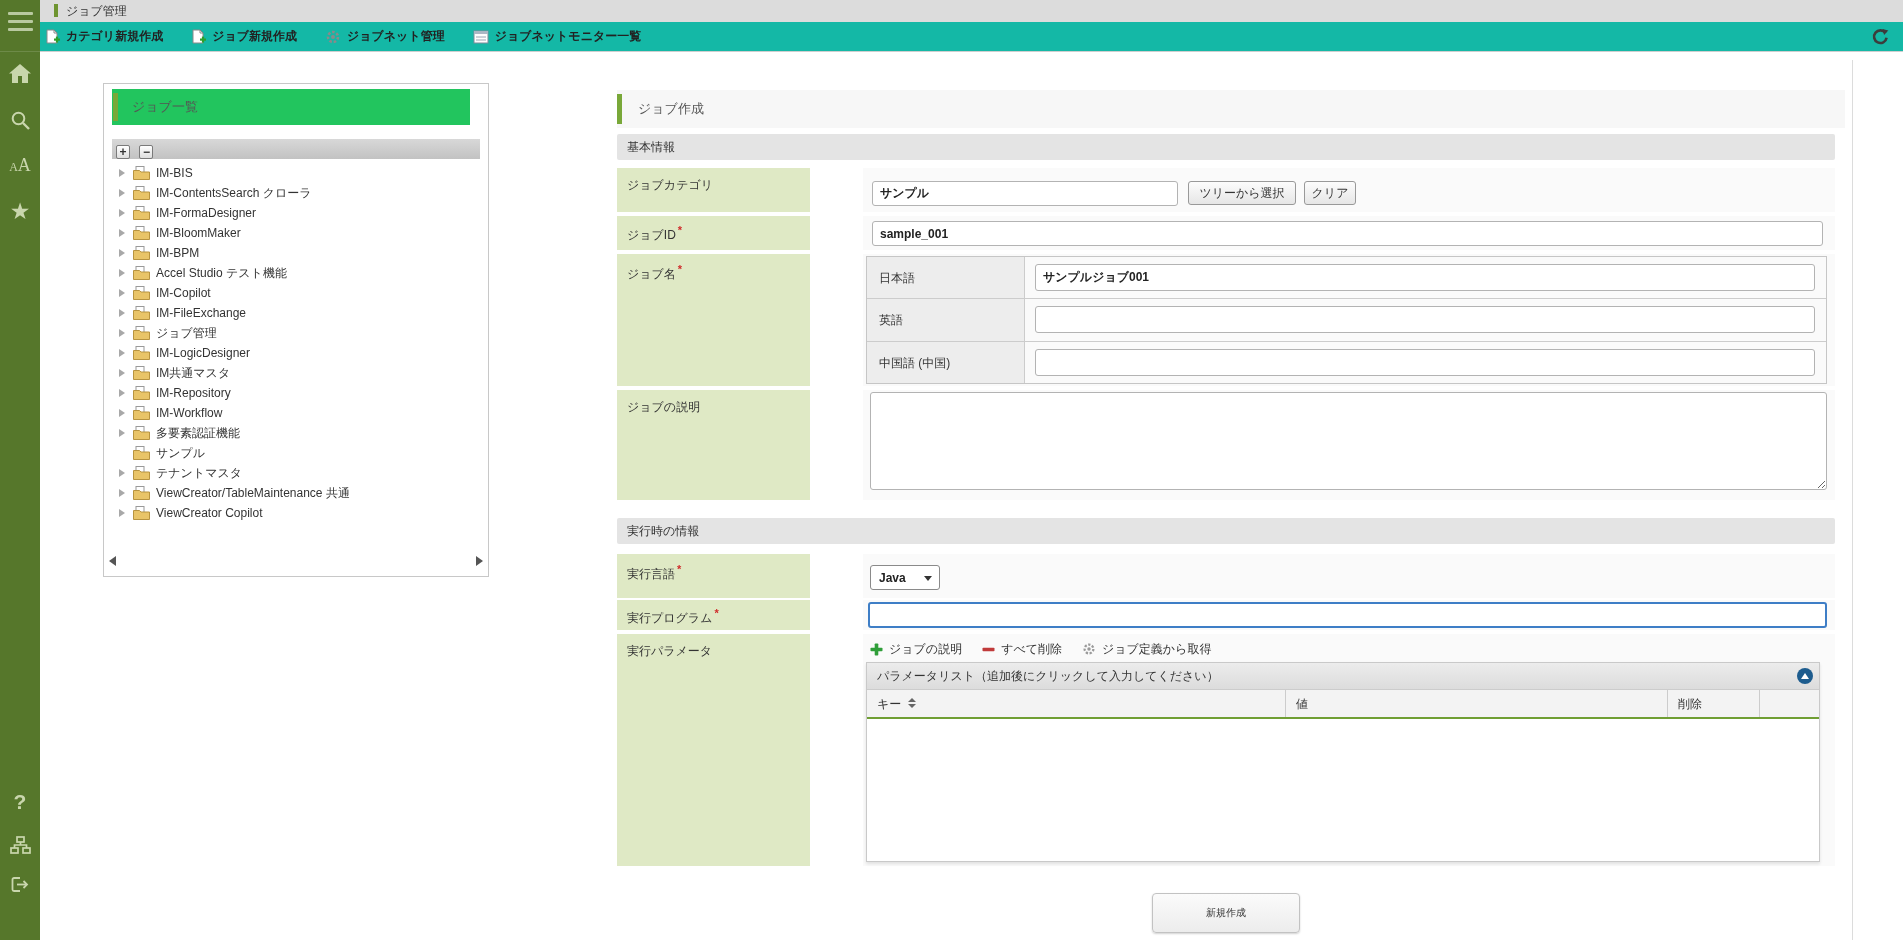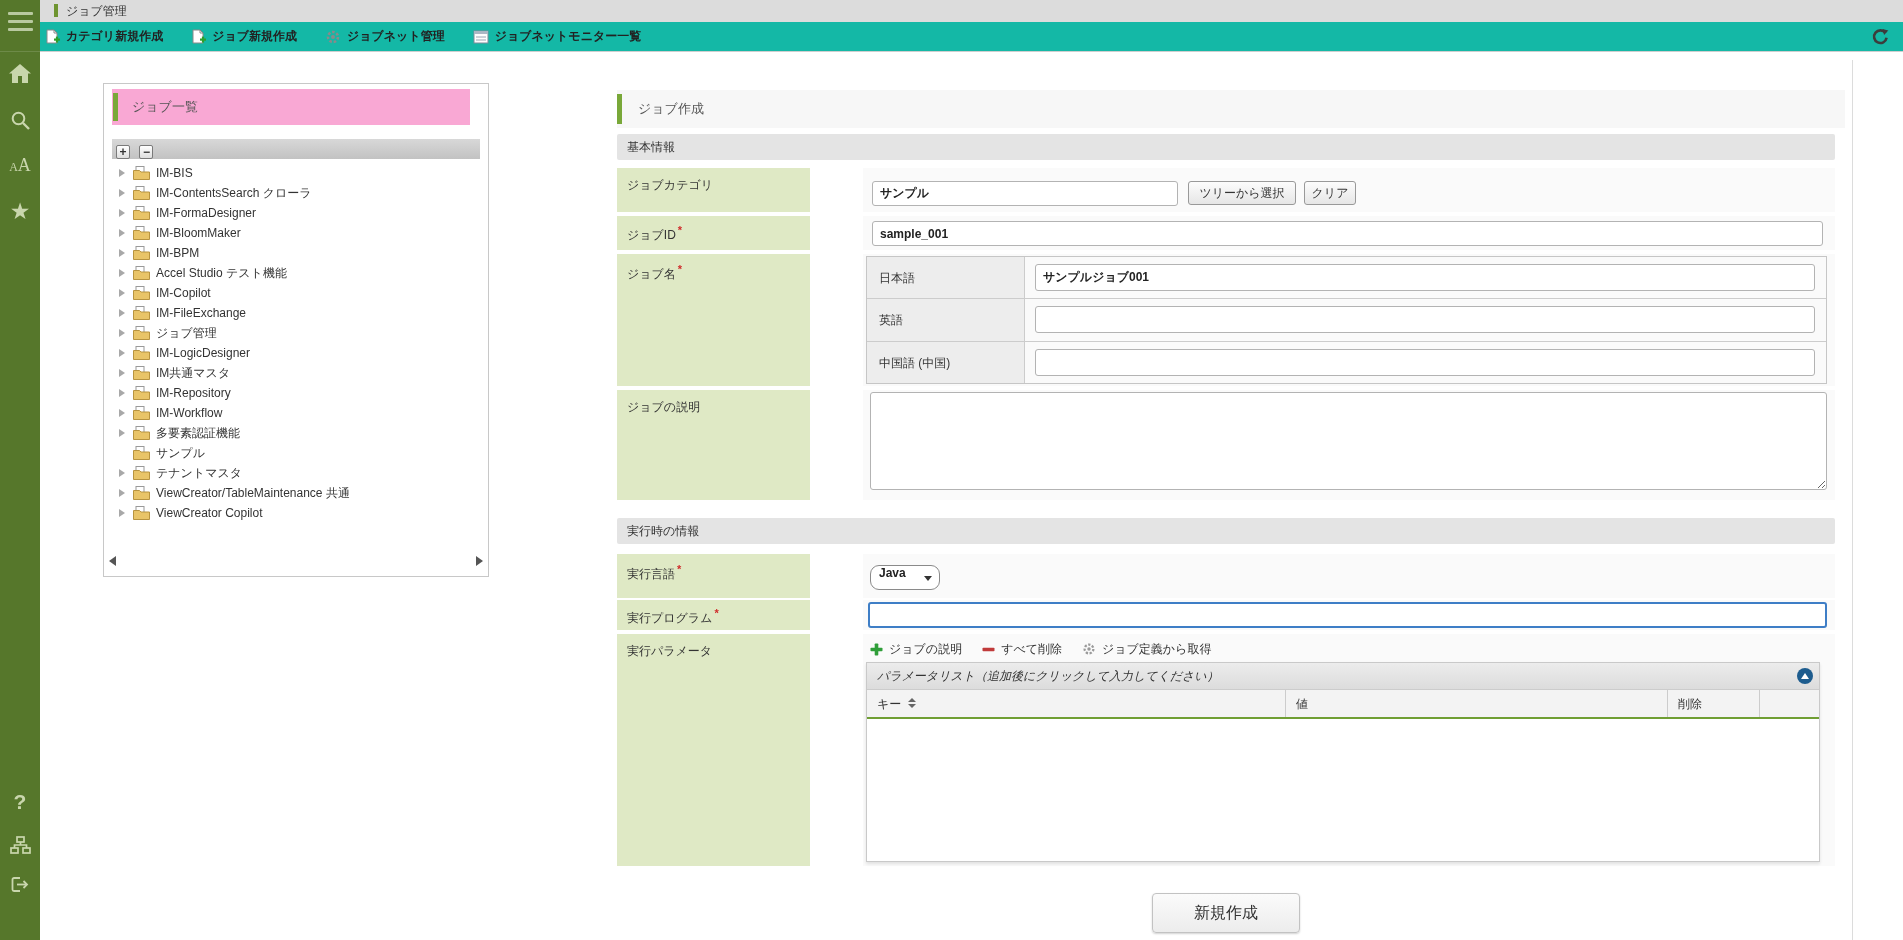--- a/index.html
+++ b/index.html
@@ -23,21 +23,21 @@
   .tb-accent{position:absolute;left:14px;top:4px;width:4px;height:13px;background:#6e9430;}
   .tb-title{position:absolute;left:26px;top:0;line-height:22px;font-size:12px;color:#333;}
   #topnav{left:40px;top:22px;width:1863px;height:30px;background:#14b8a6;border-bottom:1px solid #cfcfcf;
           display:flex;align-items:center;padding-left:5px;box-sizing:border-box;}
   .nav-item{display:flex;align-items:center;margin-right:28px;font-size:12px;font-weight:bold;color:#222;cursor:pointer;}
   .nav-item .nicon{margin-right:6px;display:inline-flex;}
   .nav-refresh{position:absolute;right:14px;top:6px;cursor:pointer;}
 
   
   #tree-panel{left:103px;top:83px;width:386px;height:494px;background:#fff;border:1px solid #c8c8c8;box-sizing:border-box;}
-  .tp-title{position:absolute;left:8px;top:5px;right:18px;height:36px;background:#f9a8d4;}
+  .tp-title{position:absolute;left:8px;top:5px;right:18px;height:36px;background:#22c55e;}
   .tp-accent{position:absolute;left:1px;top:4px;width:5px;height:28px;background:#79a839;}
   .tp-title-text{position:absolute;left:20px;top:0;line-height:36px;font-size:13px;color:#555;}
   .tp-toolbar{position:absolute;left:8px;top:55px;right:8px;height:20px;background:linear-gradient(#d8d8d8,#c2c2c2);padding:3px 0 0 4px;box-sizing:border-box;}
   .tp-btn{display:inline-block;width:14px;height:14px;background:linear-gradient(#ffffff,#dddddd);border:1px solid #7a7a7a;border-radius:2px;
           font-size:12px;line-height:12px;font-weight:bold;text-align:center;margin-right:5px;color:#333;cursor:pointer;box-sizing:border-box;}
   .tp-tree{position:absolute;left:8px;top:79px;right:8px;bottom:32px;overflow:hidden;}
   .tree-row{height:20px;display:flex;align-items:center;font-size:12px;color:#333;cursor:pointer;white-space:nowrap;}
   .tw-exp{width:0;height:0;border-left:6px solid #a8a8a8;border-top:4px solid transparent;border-bottom:4px solid transparent;
           margin-left:7px;margin-right:8px;flex:0 0 auto;}
   .tree-row.no-exp .tw-exp{visibility:hidden;}
@@ -62,51 +62,51 @@
 
   
   .subtable{left:866px;top:256px;width:961px;height:128px;border:1px solid #c6c6c6;box-sizing:border-box;background:#fafafa;display:flex;flex-direction:column;}
   .sub-row{flex:1;display:flex;border-bottom:1px solid #ccc;}
   .sub-row:last-child{border-bottom:none;}
   .sub-lbl{width:158px;background:#ededed;border-right:1px solid #ccc;font-size:12px;color:#333;padding:13px 0 0 12px;box-sizing:border-box;}
   .sub-val{flex:1;position:relative;background:#fafafa;}
   .sub-val input{position:absolute;left:10px;top:7px;width:780px;height:27px;}
 
   
-  .sel{left:870px;top:565px;width:70px;height:25px;border:1px solid #8a8a8a;border-radius:9px;background:#fff;
-       display:flex;font-size:12px;font-weight:bold;color:#222;padding-left:8px;box-sizing:border-box;cursor:pointer;}
+  .sel{left:870px;top:565px;width:70px;height:25px;border:1px solid #8a8a8a;border-radius:3px;background:#fff;
+       display:flex;align-items:center;font-size:12px;font-weight:bold;color:#222;padding-left:8px;box-sizing:border-box;cursor:pointer;}
   .sel-arrow{position:absolute;right:7px;top:10px;width:0;height:0;border-top:5px solid #333;border-left:4px solid transparent;border-right:4px solid transparent;}
 
   
   .ptools{left:870px;top:639px;height:20px;display:flex;align-items:center;}
   .plink{display:flex;align-items:center;margin-right:20px;font-size:12px;color:#333;cursor:pointer;}
   .plink .picon{margin-right:6px;display:inline-flex;}
 
   
   .plist{left:866px;top:662px;width:954px;height:200px;border:1px solid #c9c9c9;box-sizing:border-box;background:#fff;
          display:flex;flex-direction:column;box-shadow:0 2px 3px rgba(0,0,0,.1);}
   .pl-header{position:relative;height:26px;background:linear-gradient(#ececec,#dcdcdc);border-bottom:1px solid #ccc;
-             font-size:12px;color:#333;line-height:26px;padding-left:10px;flex:0 0 auto;font-style:italic;}
+             font-size:12px;color:#333;line-height:26px;padding-left:10px;flex:0 0 auto;}
   .pl-collapse{position:absolute;right:6px;top:5px;width:16px;height:16px;border-radius:50%;background:#1d5c8e;cursor:pointer;}
   .pl-collapse i{position:absolute;left:4px;top:5px;width:0;height:0;border-bottom:6px solid #fff;border-left:4px solid transparent;border-right:4px solid transparent;}
   .pl-cols{display:flex;height:27px;background:#f3f3f3;border-bottom:2px solid #6f9e33;flex:0 0 auto;font-size:12px;color:#333;}
   .pc{padding:6px 0 0 10px;box-sizing:border-box;border-right:1px solid #ccc;display:flex;align-items:flex-start;}
   .pc-key{width:419px;cursor:pointer;}
   .pc-val{width:382px;}
   .pc-del{width:92px;}
   .pc-sp{flex:1;border-right:none;}
   .sort{display:inline-flex;flex-direction:column;margin-left:7px;margin-top:2px;}
   .sort i{width:0;height:0;border-left:4px solid transparent;border-right:4px solid transparent;}
   .sort .up{border-bottom:4px solid #666;margin-bottom:2px;}
   .sort .dn{border-top:4px solid #666;}
   .pl-body{flex:1;background:#fff;}
 
   .btn-create{left:1152px;top:893px;width:148px;height:40px;border:1px solid #c2c2c2;border-radius:4px;
               background:linear-gradient(#fbfbfb,#ececec);box-shadow:0 1px 2px rgba(0,0,0,.18);
-              font-size:16px;color:#333;text-align:center;line-height:38px;cursor:pointer;box-sizing:border-box;}
+              font-size:10px;color:#333;text-align:center;line-height:38px;cursor:pointer;box-sizing:border-box;}
   .vline{left:1852px;top:60px;width:1px;height:880px;background:#dcdcdc;}
 </style>
 </head>
 <body>
 
 <div id="page">
 
   <div id="sidebar" class="abs">
     <div class="hamburger">
         <span></span>

